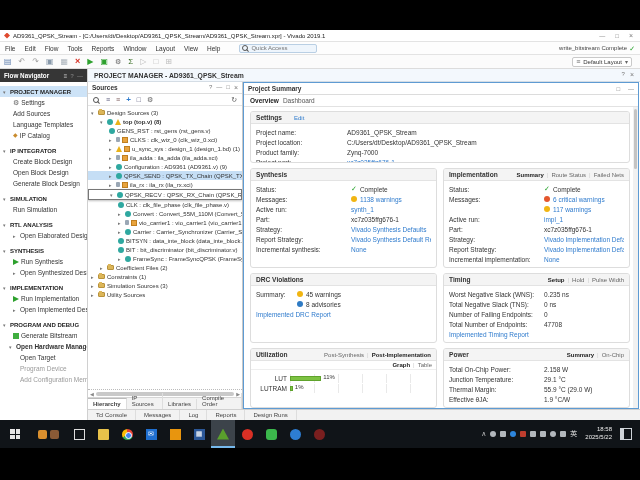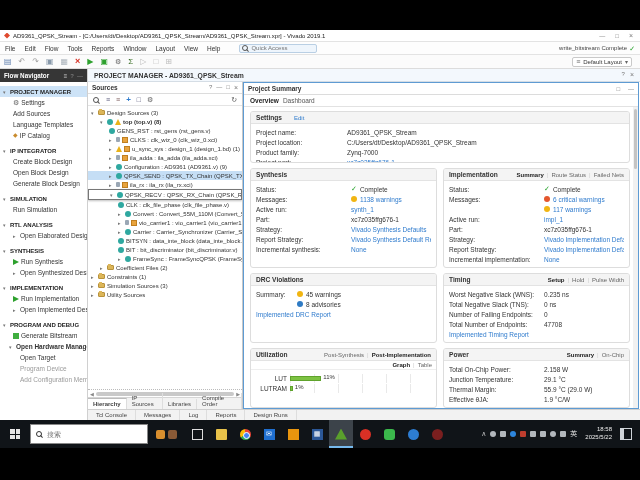--- a/index.html
+++ b/index.html
@@ -768,24 +768,20 @@
 
   <div class="taskbar">
     <div class="tb-start">
       <span class="win-logo">
           <span></span>
           <span></span>
           <span></span>
           <span></span>
         </span>
     </div>
-    <div class="tb-search">
-      <span class="ic ic-search"></span>
-      <input placeholder="搜索" style="">
-    </div>
     <div class="tb-widgets">
       <span class="wg wg1"></span>
       <span class="wg wg2"></span>
     </div>
     <div class="tb-apps">
         <span class="tb-app">
           <span class="ai ai-task-view"></span>
         </span>
         <span class="tb-app">
           <span class="ai ai-explorer"></span>

